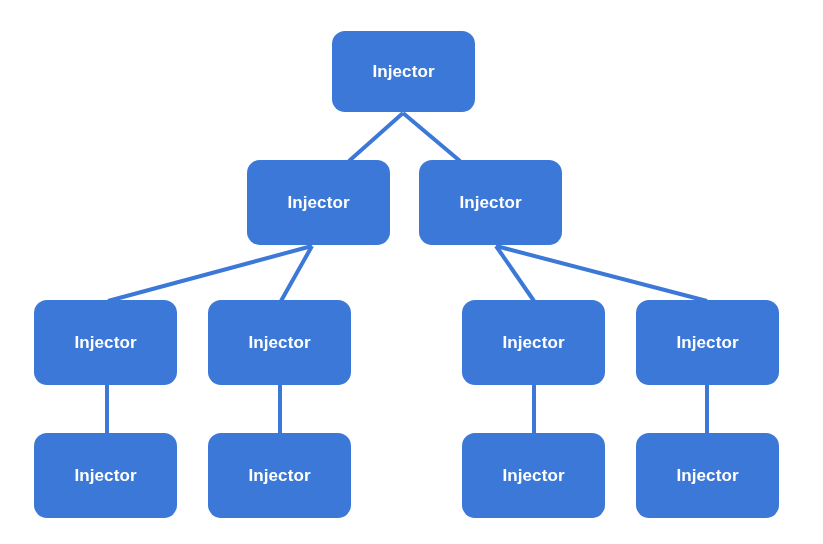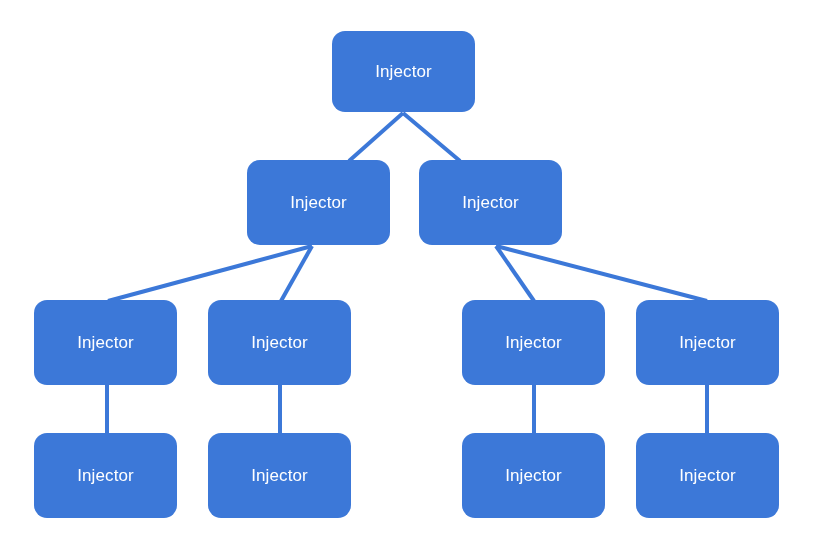--- a/index.html
+++ b/index.html
@@ -31,21 +31,21 @@
     display: flex;
     align-items: center;
     justify-content: center;
     border-radius: 13px;
     background: #3c78d8;
     z-index: 2;
   }
   .node-label {
     color: #ffffff;
     font-family: "Liberation Sans", sans-serif;
-    font-weight: normal;
+    font-weight: bold;
     font-size: 17px;
     line-height: 1;
     letter-spacing: 0.1px;
     white-space: nowrap;
     user-select: none;
   }
 </style>
 </head>
 <body>
 

